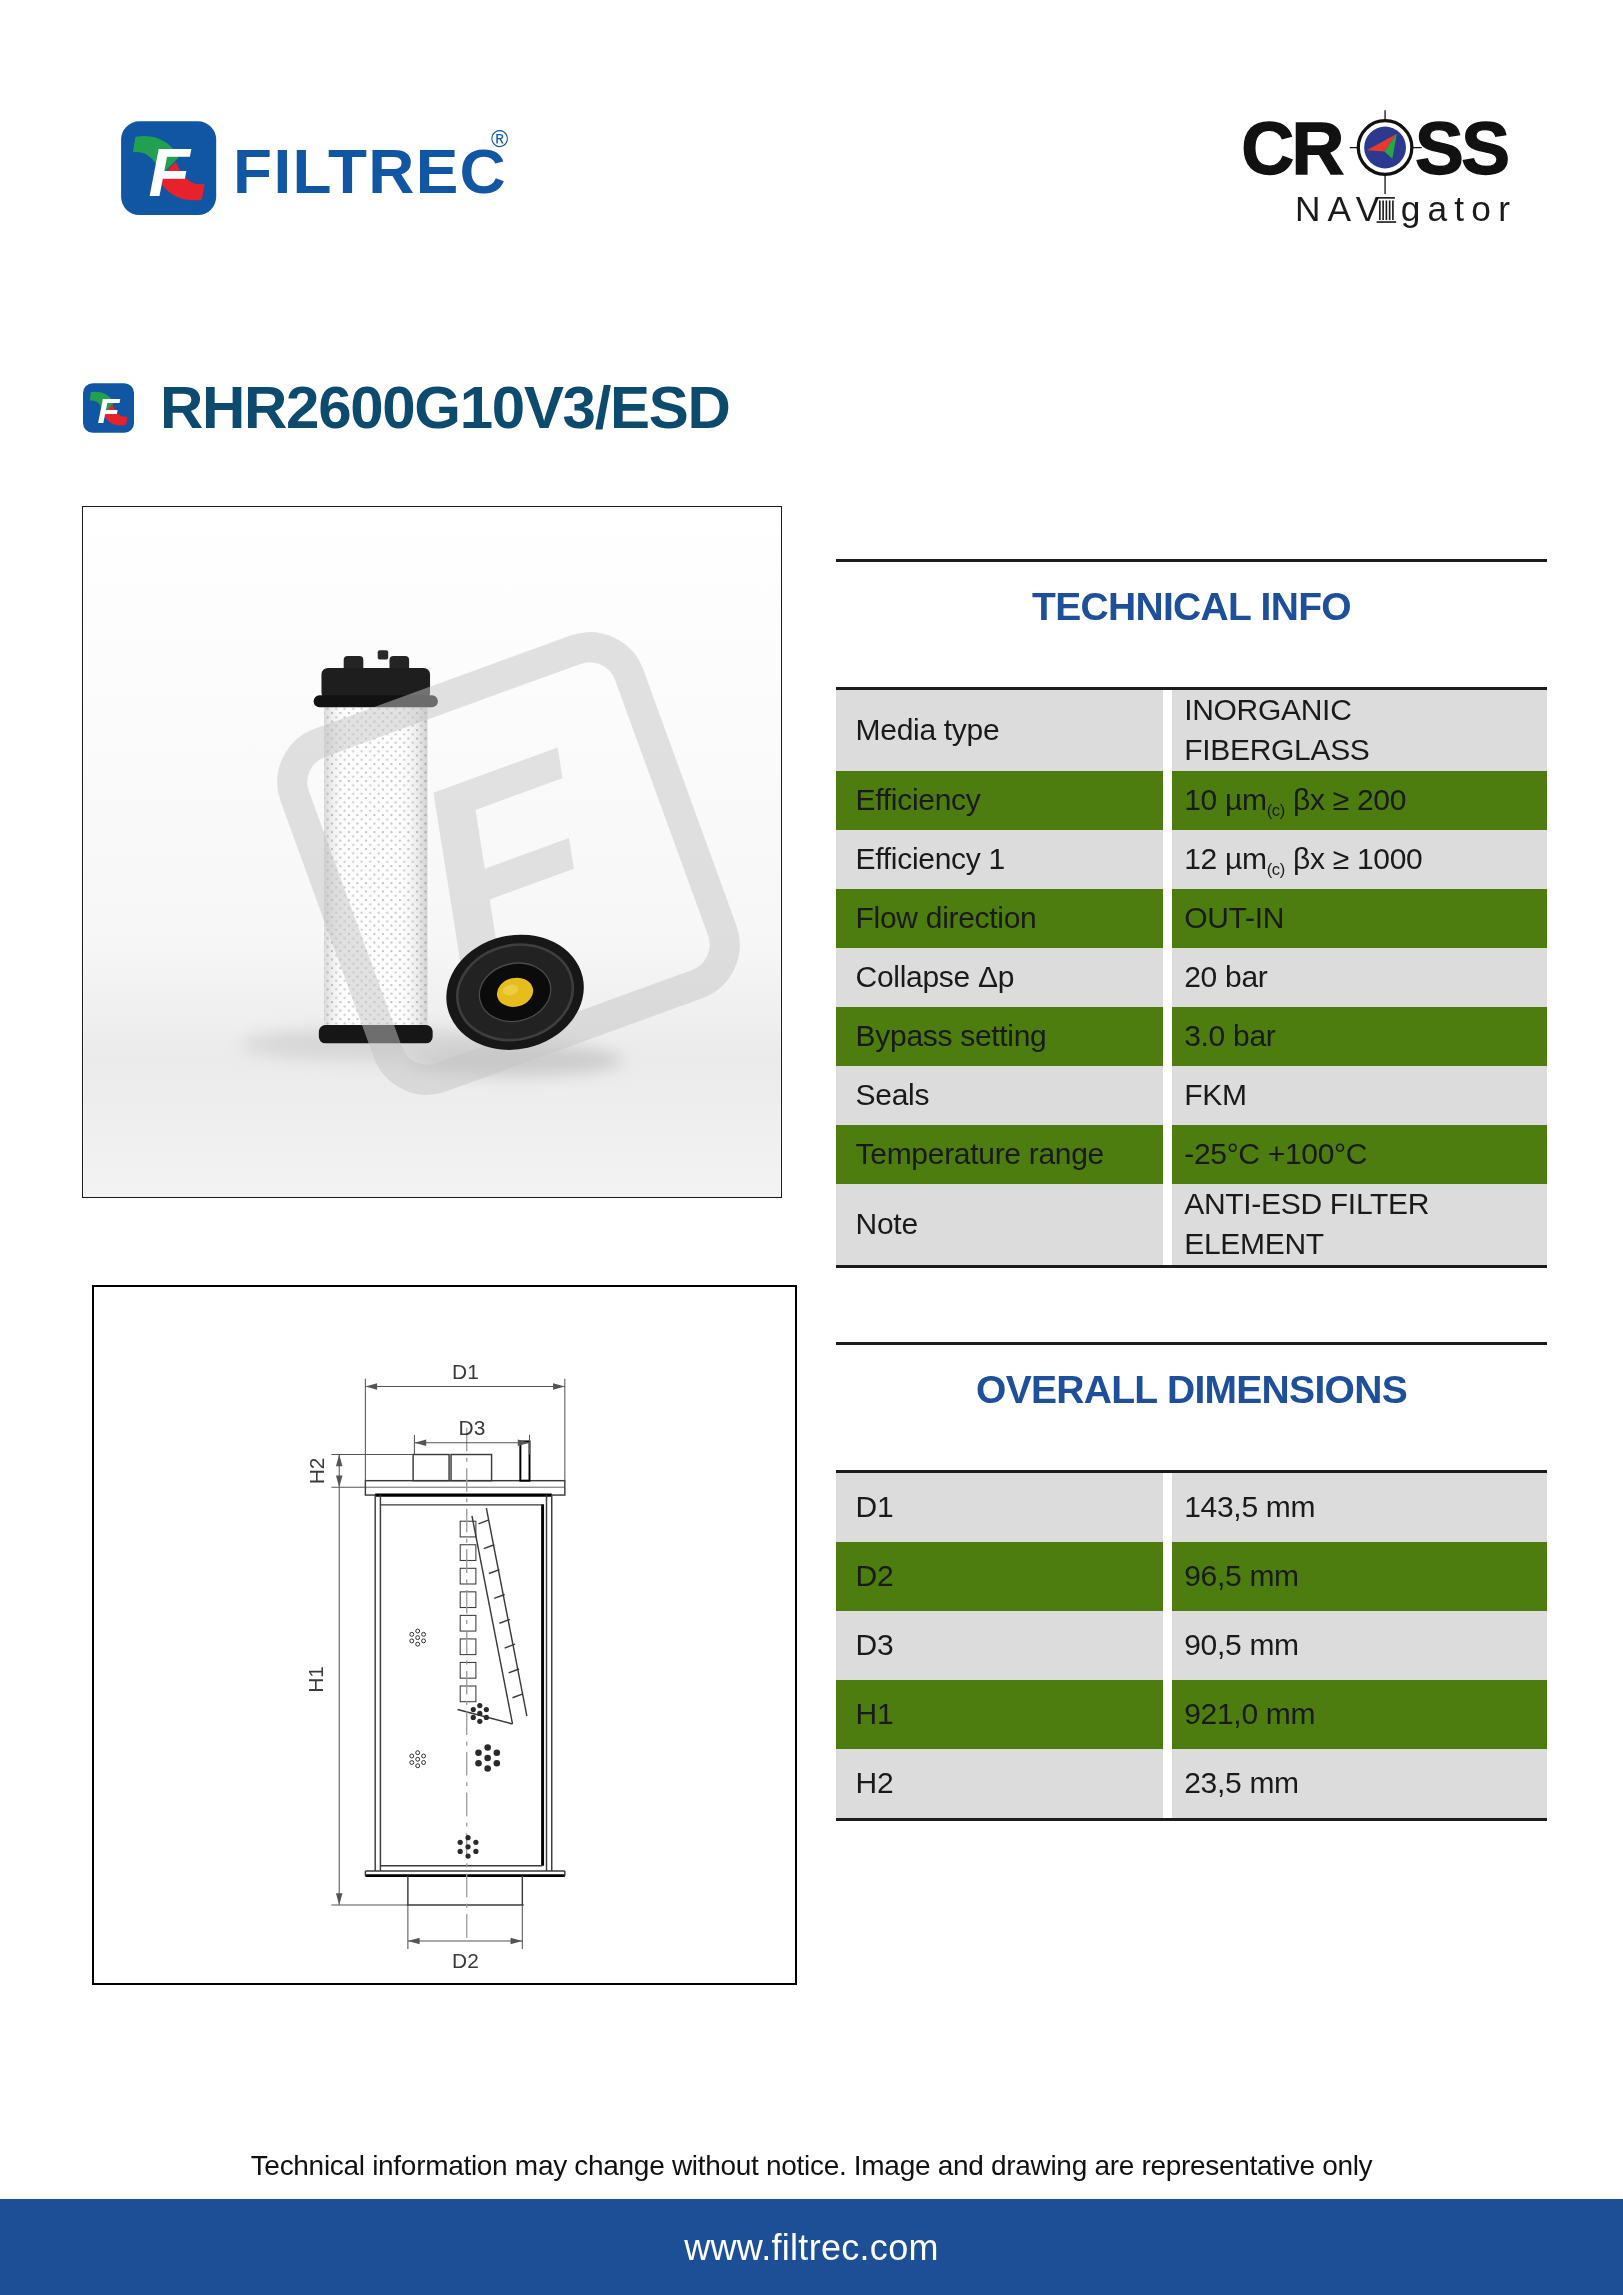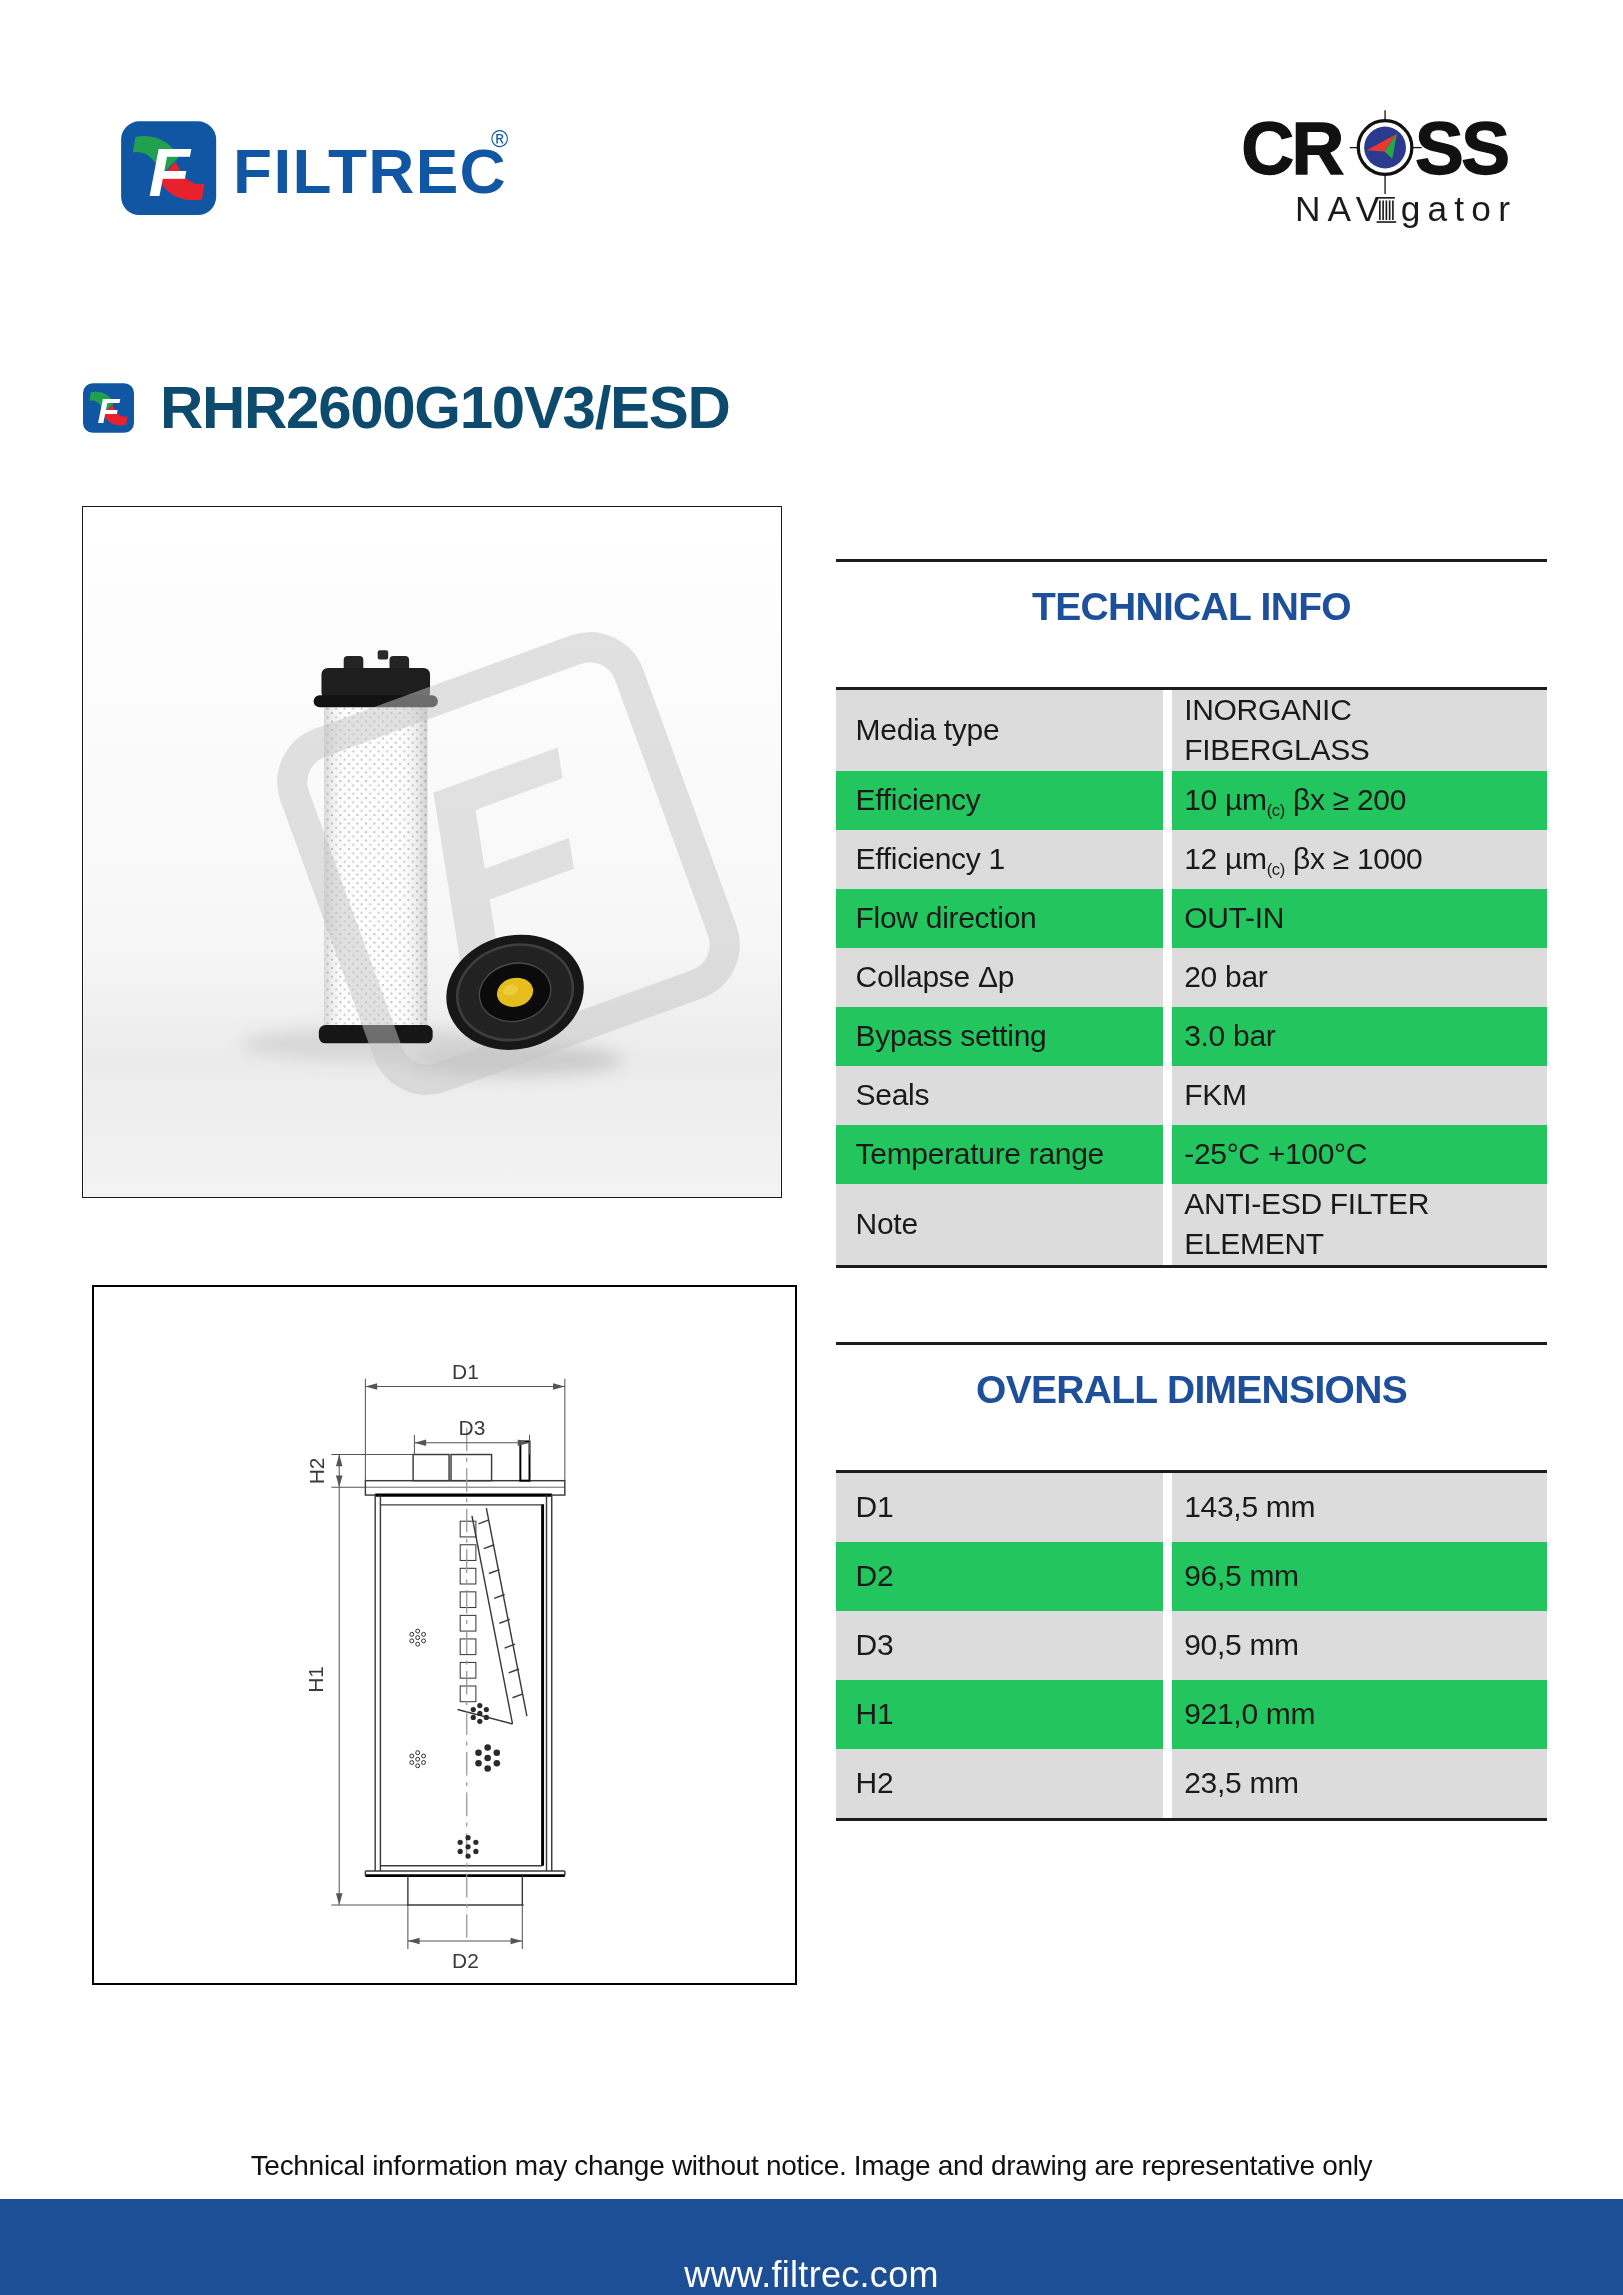--- a/index.html
+++ b/index.html
@@ -33,37 +33,37 @@
   .panel h2{
     margin:23.6px 0 0 0;text-align:center;font-size:39px;font-weight:bold;
     color:#1d4f9b;letter-spacing:-0.7px;line-height:1.1;
   }
   .spec-table{
     margin-top:58px;border-top:3.3px solid #1c1c1c;border-bottom:3.3px solid #1c1c1c;
   }
   .spec-row{display:flex;align-items:stretch;}
   .spec-row .cell{
     display:flex;align-items:center;font-size:30px;letter-spacing:-0.3px;
-    line-height:1.35;background:#22c55e;
+    line-height:1.35;background:#4d7c0f;
   }
   .spec-row .label{flex:0 0 327px;padding-left:19.6px;box-sizing:border-box;}
   .spec-row .gutter{flex:0 0 9.2px;background:#ffffff;}
   .spec-row .value{flex:1 1 auto;padding-left:12px;padding-right:10.5px;box-sizing:border-box;}
   .spec-row.shaded .cell{background:#dcdcdc;}
   #tech-table .spec-row{min-height:59px;}
   #dims-table .spec-row{min-height:69px;}
   .value .sub{font-size:0.55em;position:relative;top:0.35em;}
   
   .disclaimer{
     position:absolute;left:0;top:2150px;width:100%;text-align:center;
     font-size:28px;color:#111;letter-spacing:-0.3px;
   }
   .footer-bar{
     position:absolute;left:0;top:2199px;width:100%;height:97px;background:#1d4f96;
-    display:flex;align-items:flex-end;justify-content:center;
+    display:flex;align-items:center;justify-content:center;
   }
   .footer-bar .site{font-size:36px;color:#ffffff;letter-spacing:0.3px;text-decoration:none;}
   svg text{font-family:"Liberation Sans", sans-serif;}
 </style>
 </head>
 <body>
 
 <div id="page">
 
   <div class="filtrec-logo">

